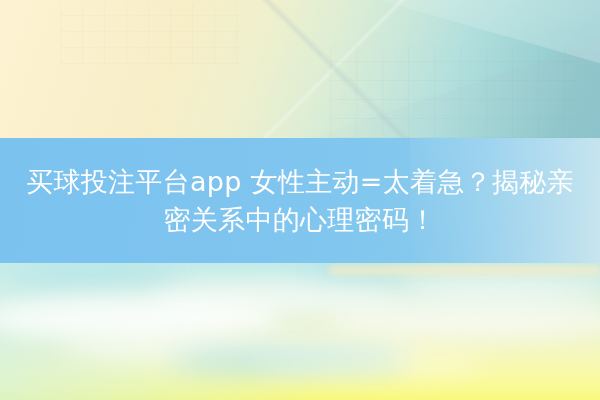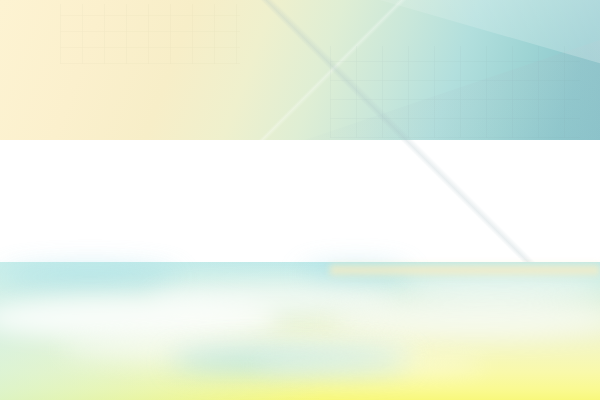--- a/index.html
+++ b/index.html
@@ -200,14 +200,18 @@
   <div class="cloud-blue cb2"></div>
   <div class="cloud c5"></div>
   <div class="cloud c2"></div>
   <div class="cloud c1"></div>
   <div class="cloud c3"></div>
   <div class="cloud c4"></div>
   <div class="cloud-blue cb1"></div>
   <div class="cloud c6"></div>
   <div class="warm-streak"></div>
 
+  <div class="title-band">
+    <div class="band-sheen"></div>
+    <div class="title-text">买球投注平台app 女性主动=太着急？揭秘亲密关系中的心理密码！</div>
+  </div>
 
 </div>
 
 </body></html>

